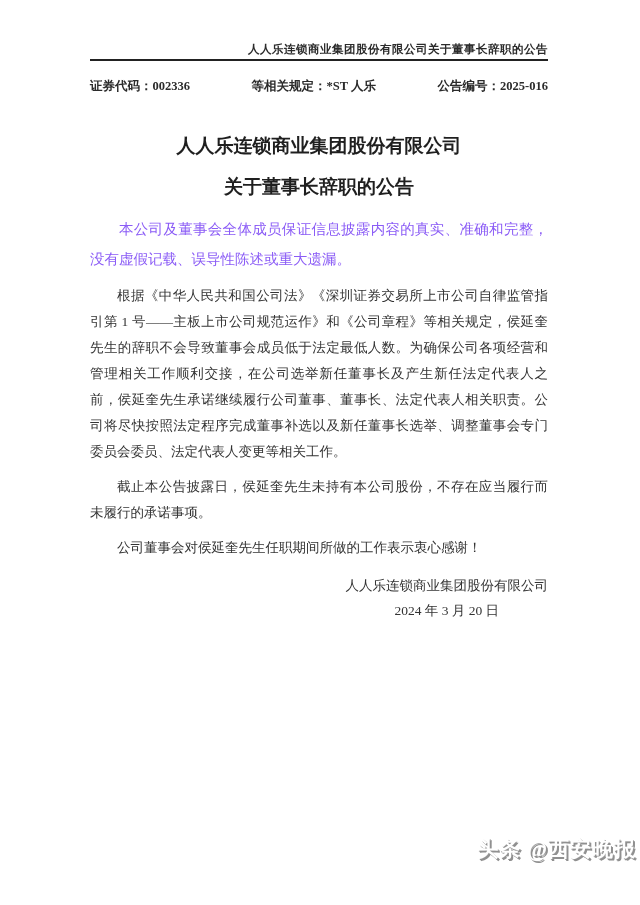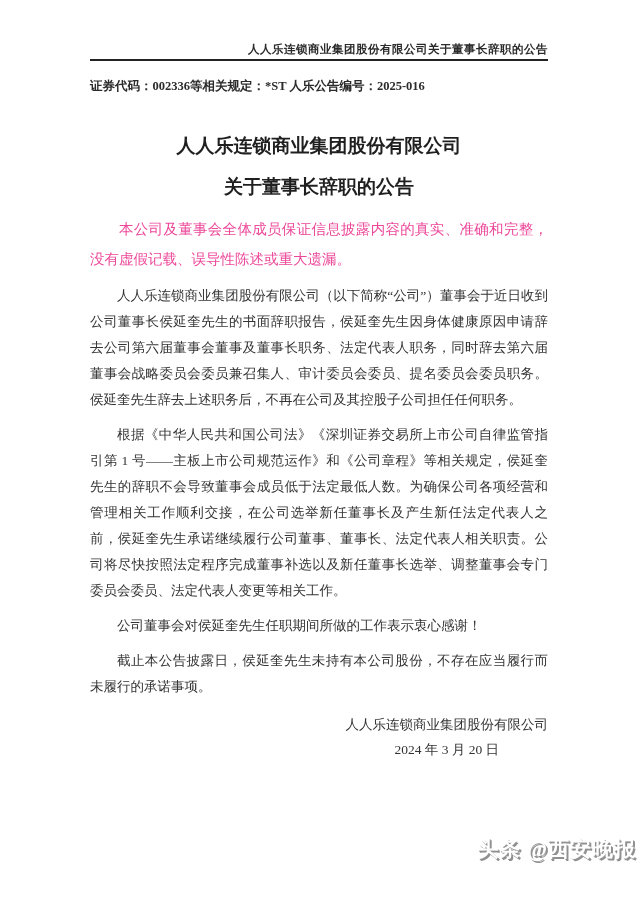--- a/index.html
+++ b/index.html
@@ -27,21 +27,21 @@
     color: #2b2b2b;
     letter-spacing: 0.5px;
     line-height: 14px;
   }
   .header-rule {
     border-bottom: 2px solid #222222;
     margin-top: 3px;
   }
   .info-row {
     display: flex;
-    justify-content: flex-start;
+    justify-content: space-between;
     margin-top: 17px;
     font-size: 12.5px;
     font-weight: bold;
     color: #2b2b2b;
     line-height: 16px;
     white-space: nowrap;
   }
   .title {
     text-align: center;
     font-weight: bold;
@@ -53,21 +53,21 @@
   .title .title-line-2 {
     margin-top: 18px;
     text-align: center;
   }
   .disclaimer {
     margin-top: 16px;
     font-size: 14.5px;
     line-height: 30px;
     text-indent: 2em;
     text-align: justify;
-    color: #ec4899;
+    color: #8b5cf6;
   }
   .body-para {
     margin-top: 9px;
     font-size: 13.5px;
     line-height: 26px;
     text-indent: 2em;
     text-align: justify;
     color: #333333;
   }
   .signature {
@@ -112,27 +112,26 @@
       <span>公告编号：2025-016</span>
     </div>
 
     <div class="title">
       <div class="title-line-1">人人乐连锁商业集团股份有限公司</div>
       <div class="title-line-2">关于董事长辞职的公告</div>
     </div>
 
     <p class="disclaimer">本公司及董事会全体成员保证信息披露内容的真实、准确和完整，没有虚假记载、误导性陈述或重大遗漏。</p>
 
-    <p class="body-para">人人乐连锁商业集团股份有限公司（以下简称“公司”）董事会于近日收到公司董事长侯延奎先生的书面辞职报告，侯延奎先生因身体健康原因申请辞去公司第六届董事会董事及董事长职务、法定代表人职务，同时辞去第六届董事会战略委员会委员兼召集人、审计委员会委员、提名委员会委员职务。侯延奎先生辞去上述职务后，不再在公司及其控股子公司担任任何职务。</p>
 
     <p class="body-para">根据《中华人民共和国公司法》《深圳证券交易所上市公司自律监管指引第 1 号——主板上市公司规范运作》和《公司章程》等相关规定，侯延奎先生的辞职不会导致董事会成员低于法定最低人数。为确保公司各项经营和管理相关工作顺利交接，在公司选举新任董事长及产生新任法定代表人之前，侯延奎先生承诺继续履行公司董事、董事长、法定代表人相关职责。公司将尽快按照法定程序完成董事补选以及新任董事长选举、调整董事会专门委员会委员、法定代表人变更等相关工作。</p>
 
+    <p class="body-para">截止本公告披露日，侯延奎先生未持有本公司股份，不存在应当履行而未履行的承诺事项。</p>
+
     <p class="body-para">公司董事会对侯延奎先生任职期间所做的工作表示衷心感谢！</p>
-
-    <p class="body-para">截止本公告披露日，侯延奎先生未持有本公司股份，不存在应当履行而未履行的承诺事项。</p>
 
 
     <div class="signature">
       <div class="signature-inner">
         <div class="signature-company">人人乐连锁商业集团股份有限公司</div>
         <div class="signature-date">2024 年 3 月 20 日</div>
       </div>
     </div>
 
   </div>

